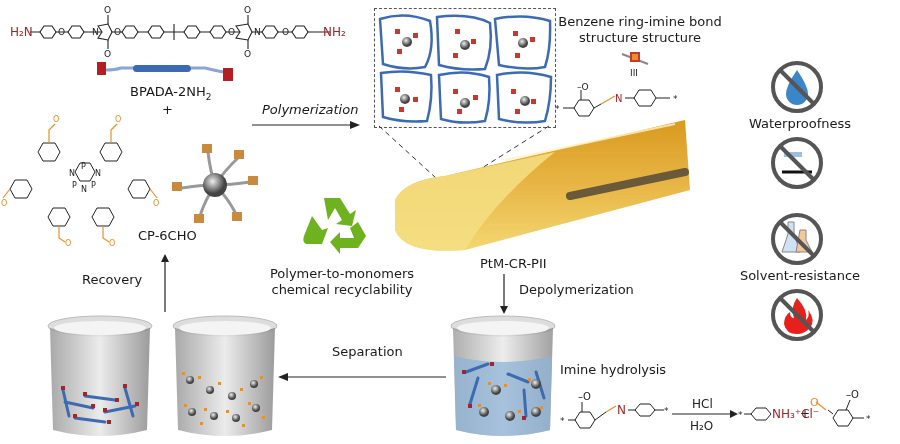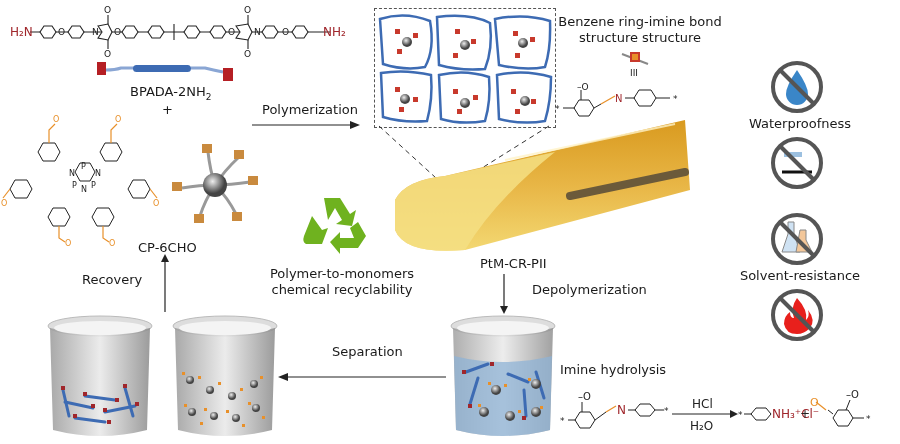--- a/index.html
+++ b/index.html
@@ -124,33 +124,33 @@
   </g>
   <defs>
       <radialGradient id="sphere" cx="40%" cy="35%">
         <stop offset="0" stop-color="#eee"></stop>
         <stop offset="1" stop-color="#444"></stop>
       </radialGradient>
     </defs>
   <circle cx="45" cy="45" r="12" fill="url(#sphere)"></circle>
 </svg>
 
-<span class="lbl" style="left:138px;top:240px;text-align:right;">CP-6CHO</span>
+<span class="lbl" style="left:138px;top:228px;text-align:right;">CP-6CHO</span>
 
 <svg style="left:160px;top:254px;" width="10" height="60">
   <line x1="5" y1="58" x2="5" y2="6" stroke="#222" stroke-width="1.2"></line>
   <polygon points="1,8 5,0 9,8" fill="#222"></polygon>
 </svg>
 <span class="lbl" style="left:82px;top:272px;">Recovery</span>
 
 <svg style="left:252px;top:120px;" width="110" height="10">
   <line x1="0" y1="5" x2="100" y2="5" stroke="#222" stroke-width="1.2"></line>
   <polygon points="98,1 108,5 98,9" fill="#222"></polygon>
 </svg>
-<span class="lbl" style="left:262px;top:102px;">Polymerization</span>
+<span class="lbl" style="left:262px;top:102px;font-style:italic;">Polymerization</span>
 
 <div class="abs" style="left:374px;top:8px;width:180px;height:118px;border:1.5px dashed #555;background:#fff;">
   <svg width="180" height="118" style="left:0;top:0;">
     <g stroke="#3d6bb3" stroke-width="2.5" fill="none" stroke-linecap="round">
       <path d="M5 10 Q30 2 55 12 Q60 40 50 58 Q30 62 8 55 Z"></path>
       <path d="M62 8 Q95 4 115 14 Q118 40 110 60 Q85 62 64 56 Z"></path>
       <path d="M120 10 Q150 4 175 12 Q176 40 170 58 Q150 62 124 56 Z"></path>
       <path d="M6 64 Q30 60 56 66 Q58 90 52 112 Q28 114 8 108 Z"></path>
       <path d="M64 66 Q90 60 114 68 Q116 92 110 112 Q86 116 66 110 Z"></path>
       <path d="M122 66 Q150 60 176 68 Q176 92 170 112 Q148 116 124 110 Z"></path>
@@ -230,21 +230,21 @@
   <path d="M10 90 Q20 70 60 66 L170 42 Q110 90 80 140 Q20 145 10 120 Z" fill="#f5df84" opacity="0.85"></path>
   <path d="M185 86 L300 62" stroke="#6b5a3a" stroke-width="8" stroke-linecap="round"></path>
   <path d="M120 50 L290 14" stroke="#fff3c8" stroke-width="2" opacity="0.8"></path>
 </svg>
 <span class="lbl" style="left:480px;top:256px;">PtM-CR-PII</span>
 
 <svg style="left:499px;top:274px;" width="10" height="42">
   <line x1="5" y1="0" x2="5" y2="34" stroke="#222" stroke-width="1.2"></line>
   <polygon points="1,32 5,40 9,32" fill="#222"></polygon>
 </svg>
-<span class="lbl" style="left:532px;top:282px;">Depolymerization</span>
+<span class="lbl" style="left:519px;top:282px;">Depolymerization</span>
 
 <svg style="left:300px;top:190px;" width="70" height="66" viewBox="0 0 70 66">
   <g fill="#6fb21f">
     <path d="M24 8 L40 8 L50 24 L56 20 L52 36 L36 34 L42 30 L35 18 L28 30 Z"></path>
     <path d="M58 36 L66 50 L58 62 L40 62 L40 68 L30 56 L40 46 L40 52 L54 52 L50 42 Z" transform="translate(0,-4)"></path>
     <path d="M12 26 L22 40 L28 38 L22 54 L6 54 Q2 52 4 46 Z"></path>
   </g>
 </svg>
 <span class="lbl ctr" style="left:252px;top:266px;width:180px;">Polymer-to-monomers</span>
 <span class="lbl ctr" style="left:252px;top:282px;width:180px;">chemical recyclability</span>

